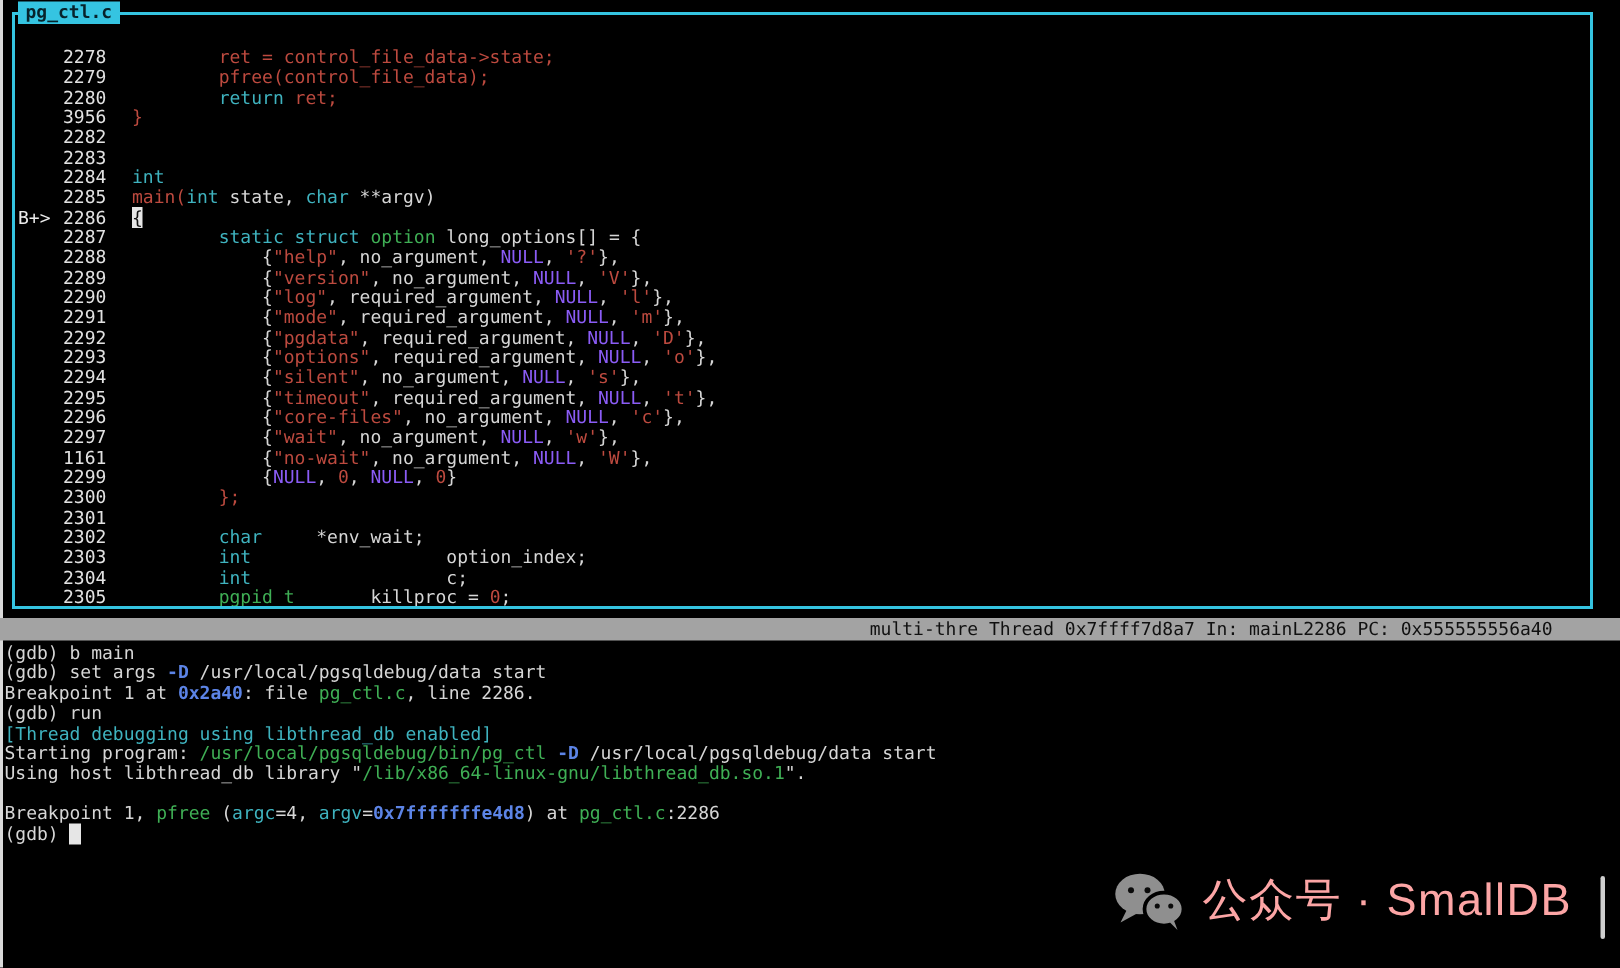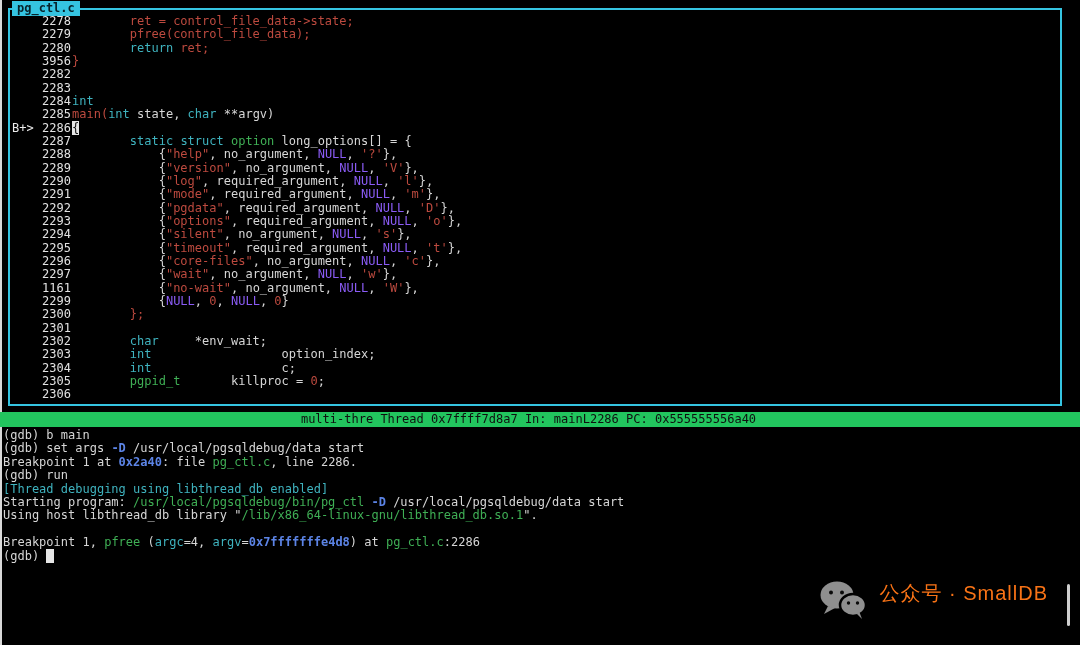--- a/index.html
+++ b/index.html
@@ -5,44 +5,44 @@
   *{margin:0;padding:0;box-sizing:border-box}
   html,body{background:#000}
   body{position:relative;width:1080px;height:645px;overflow:hidden;
        font-family:"DejaVu Sans Mono",monospace;font-size:12px;color:#d6d6d6}
   .left-edge{position:absolute;left:0;top:0;width:2px;height:645px;background:#d9d9d9}
   
   .src-window{position:absolute;left:8px;top:8px;width:1054px;height:398px;
               border:2px solid #35c4e1;background:#000}
   .src-title{position:absolute;top:-9px;left:2px;background:#35c4e1;color:#07232b;
              padding:0 5px;height:15px;line-height:15px;font-weight:bold}
-  .src-lines{padding-top:5px;overflow:hidden;height:100%}
+  .src-lines{padding-top:22px;overflow:hidden;height:100%}
   .srow{height:13.34px;line-height:13.34px;white-space:pre;display:flex}
   .marker{width:30px;margin-left:2px;color:#ececec;flex:none}
   .lnum{width:30px;color:#e2e2e2;flex:none}
-  .code{white-space:pre}
+  .code{margin-left:16px;white-space:pre}
   
-  .status{position:absolute;left:0;top:412px;width:1080px;height:15px;background:#22c55e;
-          color:#101010;display:flex;justify-content:center;line-height:15px;
-          padding:0 26px 0 3px}
+  .status{position:absolute;left:0;top:412px;width:1080px;height:15px;background:#a3a3a3;
+          color:#101010;display:flex;justify-content:flex-end;line-height:15px;
+          padding:0 45px 0 3px}
   
   .console{position:absolute;left:3px;top:429px;width:1074px}
   .crow{min-height:13.4px;line-height:13.4px;white-space:pre}
   
   .c-w{color:#d6d6d6}
   .c-r{color:#bd4a3f}
   .c-k{color:#3fb3bf}
   .c-t{color:#3fb3bf}
   .c-g{color:#3faf55}
   .c-m{color:#8b5cf6}
   .c-b{color:#5c84e6;font-weight:bold}
   .c-cur{background:#e6e6e6;color:#111}
   
-  .watermark{position:absolute;right:32px;top:580px;display:flex;gap:12px;
-             color:#f97316;font-family:"Liberation Sans",sans-serif;font-size:20px;font-weight:500;
+  .watermark{position:absolute;right:32px;top:580px;display:flex;align-items:center;gap:12px;
+             color:#fca5a5;font-family:"Liberation Sans",sans-serif;font-size:30px;font-weight:500;
              letter-spacing:1px}
   .right-bar{position:absolute;right:10px;top:584px;width:3px;height:42px;background:#cfcfcf;border-radius:2px}
 </style>
 </head>
 <body>
 
 <div class="left-edge"></div>
 
 <div class="src-window">
   <div class="src-title">pg_ctl.c</div>

